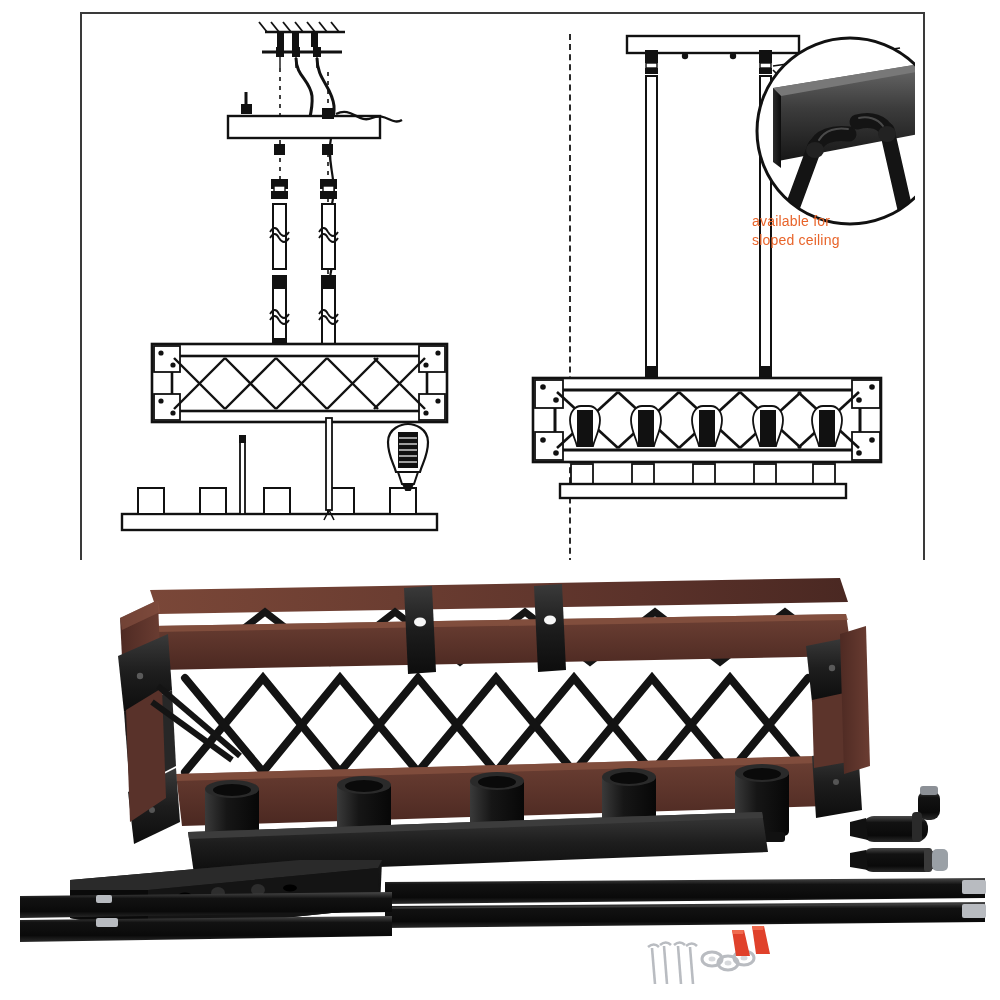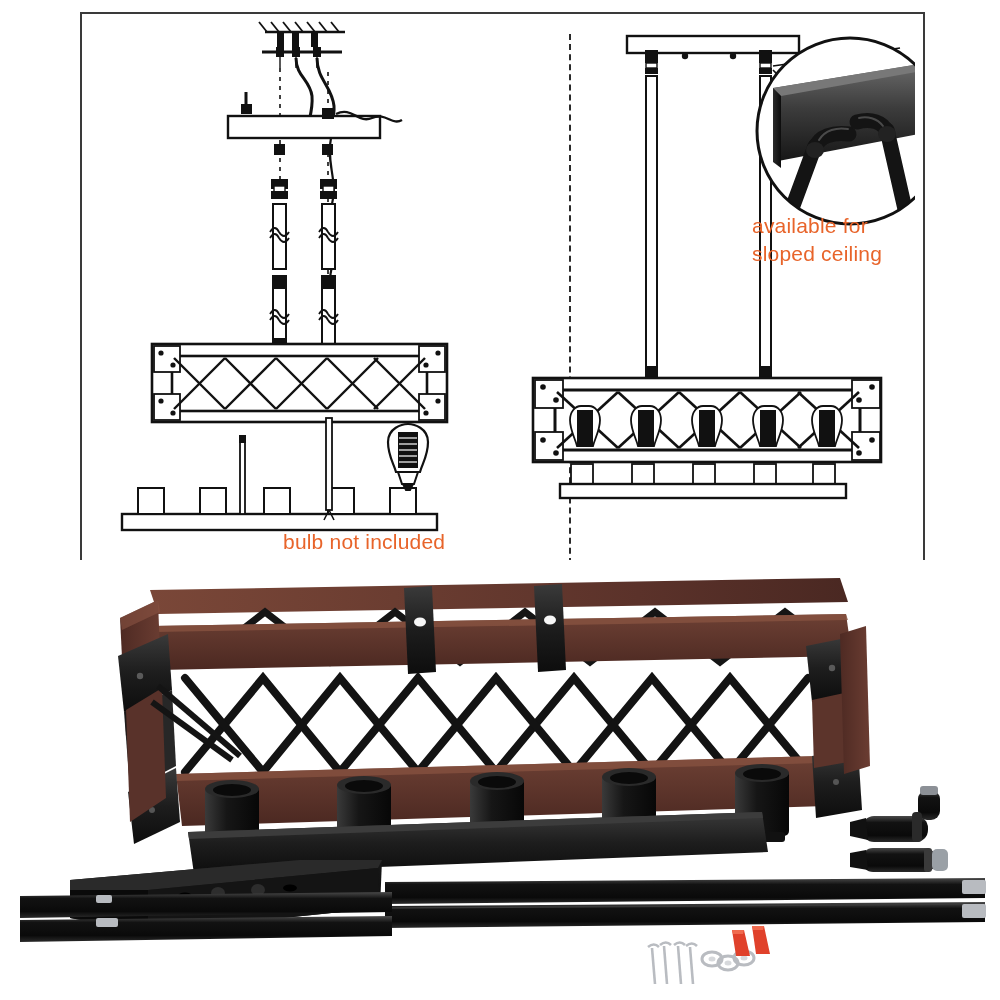--- a/index.html
+++ b/index.html
@@ -6,21 +6,21 @@
   body{width:1000px;height:1000px;position:relative;overflow:hidden;
        font-family:"Liberation Sans",sans-serif;}
   .stage{position:absolute;inset:0;width:1000px;height:1000px;background:#fff;}
 
   
   .diagram-box{position:absolute;left:80px;top:12px;width:845px;height:555px;
                border:2px solid #3a3a3a;background:#fff;box-sizing:border-box;}
   .divider{position:absolute;left:487px;top:20px;width:0;height:540px;
            border-left:2px dashed #2a2a2a;}
 
-  .lbl{position:absolute;color:#E8642A;font-size:21px;font-weight:400;
+  .lbl{position:absolute;color:#E8642A;font-size:14px;font-weight:400;
        letter-spacing:.2px;line-height:1.35;white-space:pre-line;}
   #bulb-label{left:283px;top:528px;}
   #sloped-label{left:752px;top:212px;}
 
   svg{display:block;}
   .noscale{position:absolute;}
 
   
   .photo{position:absolute;left:0;top:560px;width:1000px;height:440px;}
 </style>
@@ -190,21 +190,20 @@
           <line x1="299" y1="436" x2="317" y2="436"></line>
           <line x1="299" y1="442" x2="317" y2="442"></line>
           <line x1="299" y1="448" x2="317" y2="448"></line>
         </g>
         <path d="M298 458 L318 458 L314 470 L302 470 Z" fill="#fff" stroke="#111" stroke-width="2"></path>
         <path d="M303 470 L313 470 L310 476 L306 476 Z" fill="#111" stroke="#111"></path>
       </g>
     </g>
   </svg>
 
-  <div class="lbl" id="bulb-label">bulb not included</div>
 
   <svg class="noscale" style="left:515px;top:26px;" width="400" height="500" viewBox="0 0 400 500">
     <g stroke="#111" fill="none" stroke-width="2">
 
       <g>
         <rect x="112" y="10" width="172" height="17" fill="#fff" stroke="#111" stroke-width="2.4"></rect>
         <g fill="#111" stroke="none">
           <rect x="130" y="24" width="13" height="13"></rect>
           <rect x="244" y="24" width="13" height="13"></rect>
           <circle cx="170" cy="30" r="3.2"></circle>

